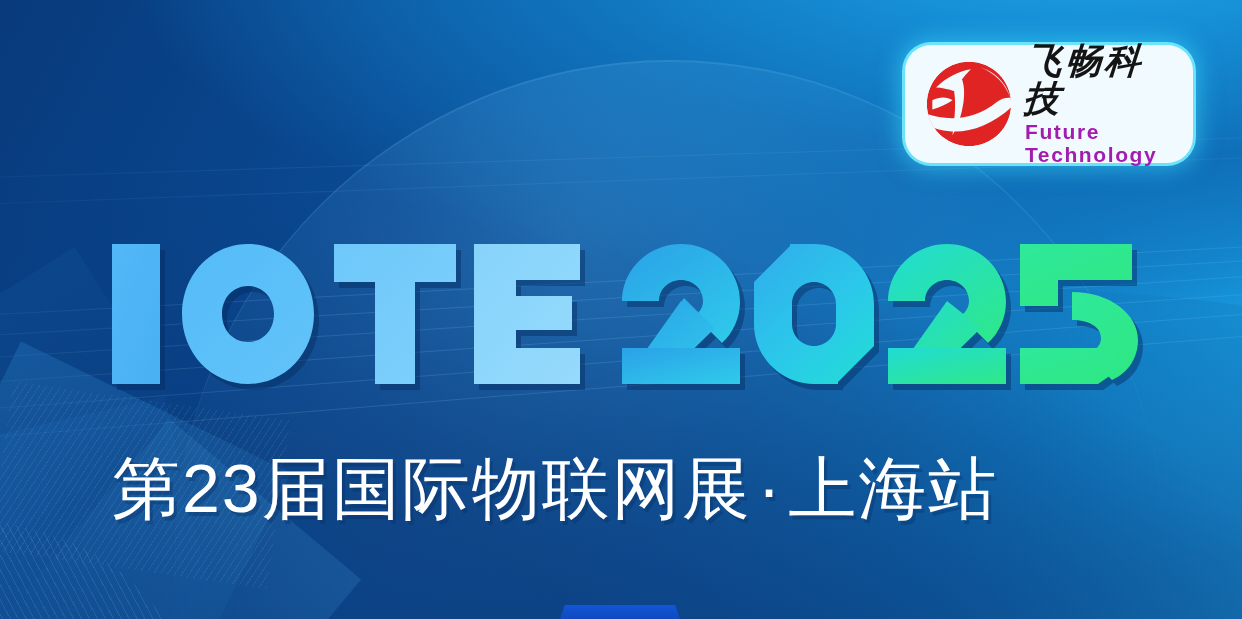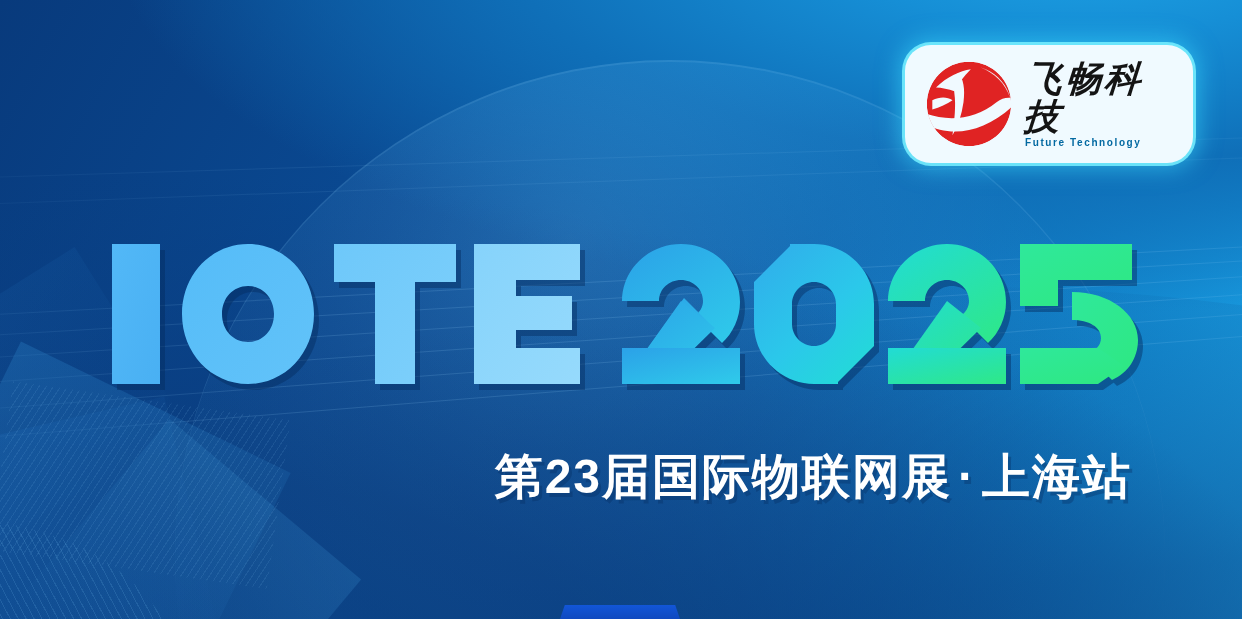--- a/index.html
+++ b/index.html
@@ -121,21 +121,21 @@
   .logo-text{ display:flex; flex-direction:column; justify-content:center; gap:2px; }
   .logo-cn{
     font-family:"Liberation Sans", sans-serif;
     font-size:36px; font-weight:700; color:#141414;
     letter-spacing:3px; line-height:1.05;
     font-style:italic;
     transform:skewX(-4deg);
   }
   .logo-en{
     font-family:"Liberation Sans", sans-serif;
-    font-size:10px; font-weight:600; color:#0369a1;
+    font-size:21px; font-weight:600; color:#a21caf;
     letter-spacing:1.6px; line-height:1.1;
   }
 
   
   .title-row{
     position:absolute;
     left:112px; top:244px;
     height:150px;
     display:flex; align-items:flex-start;
   }
@@ -148,27 +148,26 @@
   }
   .gap-lg{ width:42px; }
 
   
   .subtitle{
     position:absolute;
     left:112px; top:452px;
     width:1020px;
     color:#ffffff;
     font-family:"Liberation Sans", sans-serif;
-    font-size:48px;
-    font-weight:700;
+    font-size:68px;
+    font-weight:400;
     letter-spacing:2px;
     line-height:1.06;
     white-space:nowrap;
     text-shadow:3px 4px 0 rgba(6,46,98,.35);
-    text-align:right;
   }
   .sub-dot{ padding:0 6px; }
 </style>
 </head>
 <body>
 
 <div class="banner">
 
   <div class="bg-layer">
     <div class="globe-arc"></div>

